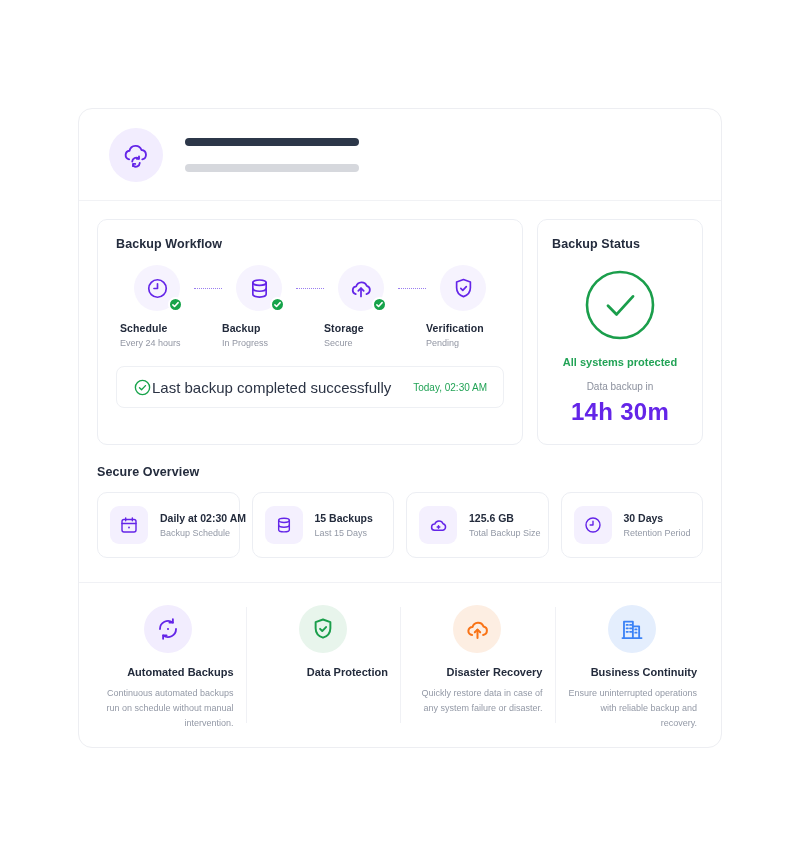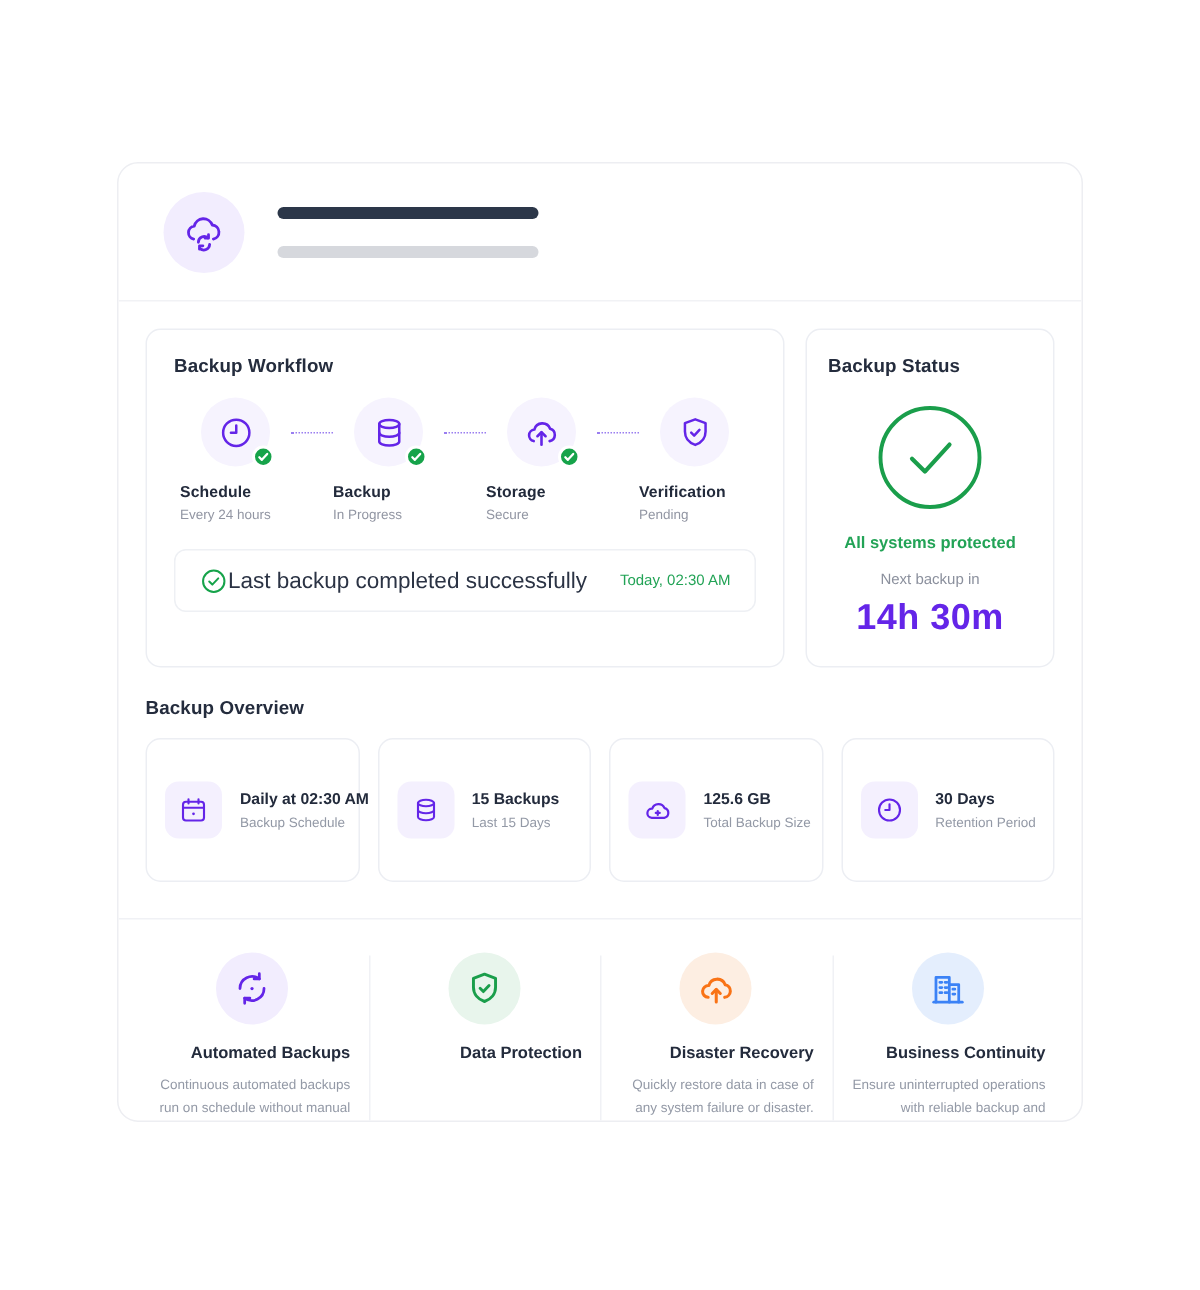--- a/index.html
+++ b/index.html
@@ -98,21 +98,21 @@
   .status-circle { margin: 18px auto 0 auto; width: 72px; height: 72px; }
   .status-msg { font-size: 11px; color: #22a356; font-weight: bold; margin-top: 15px; }
   .status-next { font-size: 10px; color: #8b909d; margin-top: 13px; }
   .status-timer { font-size: 24px; font-weight: bold; color: #6425e8; margin-top: 6px; letter-spacing: .3px; }
 
   
   .overview { padding: 20px 18px 0 18px; }
   .ov-grid { display: flex; gap: 12px; margin-top: 13px; }
   .ov-card {
     flex: 1 1 0; border: 1px solid #eceef3; border-radius: 10px;
-    padding: 28px 12px; display: flex; align-items: center; gap: 12px;
+    padding: 13px 12px; display: flex; align-items: center; gap: 12px;
     min-width: 0;
   }
   .ov-ico {
     width: 38px; height: 38px; flex: 0 0 38px; border-radius: 9px;
     background: #f4f0fe;
     display: flex; align-items: center; justify-content: center;
   }
   .ov-val { font-size: 10.5px; font-weight: bold; color: #232b3c; white-space: nowrap; }
   .ov-lab { font-size: 9px; color: #9399a6; margin-top: 4px; white-space: nowrap; }
 
@@ -262,28 +262,28 @@
 
     <div class="card status">
       <div class="card-title" style="text-align:left">Backup Status</div>
       <div class="status-circle">
         <svg width="72" height="72" viewBox="0 0 72 72" fill="none" stroke="#1a9e4b" stroke-linecap="round" stroke-linejoin="round">
           <circle cx="36" cy="36" r="33" stroke-width="2.6"></circle>
           <path d="M24 36.8l8.6 8.6L49 27.4" stroke-width="2.8"></path>
         </svg>
       </div>
       <div class="status-msg">All systems protected</div>
-      <div class="status-next">Next backup in</div>
+      <div class="status-next">Data backup in</div>
       <div class="status-timer">14h 30m</div>
     </div>
 
   </div>
 
   <div class="overview">
-    <div class="card-title">Backup Overview</div>
+    <div class="card-title">Secure Overview</div>
     <div class="ov-grid">
 
       <div class="ov-card">
         <div class="ov-ico">
           <svg width="20" height="20" viewBox="0 0 24 24" fill="none" stroke="#6425e8" stroke-width="1.7" stroke-linecap="round" stroke-linejoin="round">
             <rect x="3.6" y="5.4" width="16.8" height="15" rx="2.4"></rect>
             <path d="M3.6 10.2h16.8"></path>
             <path d="M8 3.4v3.4M16 3.4v3.4"></path>
             <circle cx="12" cy="15" r="1.1" fill="#6425e8" stroke="none"></circle>
           </svg>

